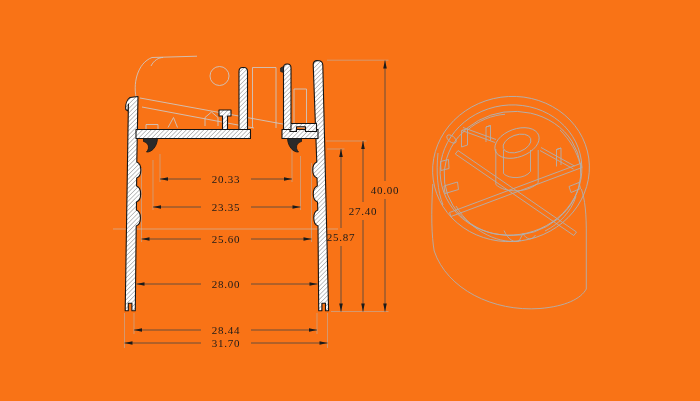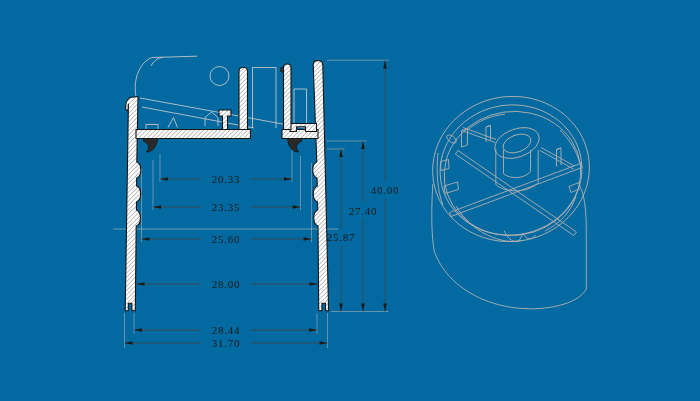--- a/index.html
+++ b/index.html
@@ -1,16 +1,16 @@
 <!DOCTYPE html>
 <html><head>
 <meta charset="utf-8">
 <style>
   html,body{margin:0;padding:0;background:#ffffff;}
-  .canvas{position:relative;width:700px;height:401px;background:#0369a1;overflow:hidden;
+  .canvas{position:relative;width:700px;height:401px;background:#f97316;overflow:hidden;
           font-family:"Liberation Serif","DejaVu Serif",serif;}
   svg{display:block;}
   .dim-text{font-family:"Liberation Serif","DejaVu Serif",serif;font-size:11px;fill:#1a1a1a;letter-spacing:0.8px;}
 </style>
 </head>
 <body>
 
 <div class="canvas">
 <svg width="700" height="401" viewBox="0 0 700 401">
   <defs>

